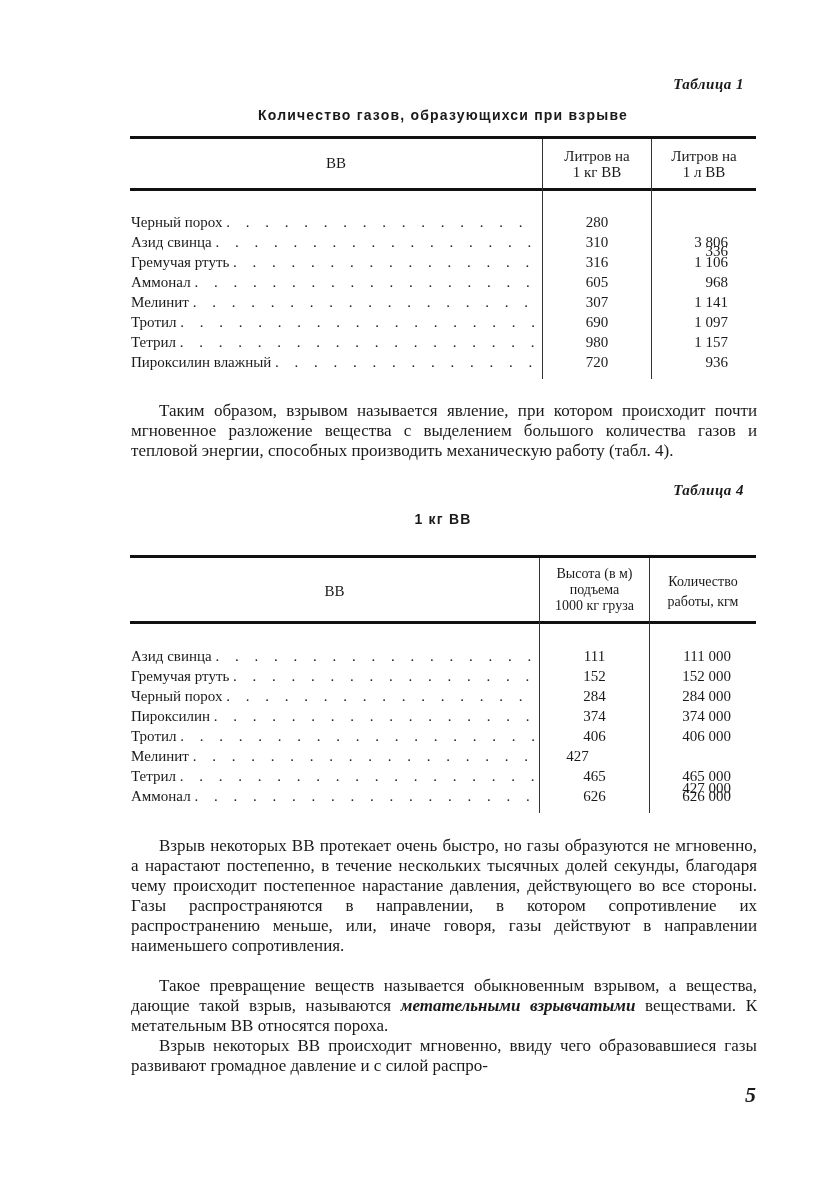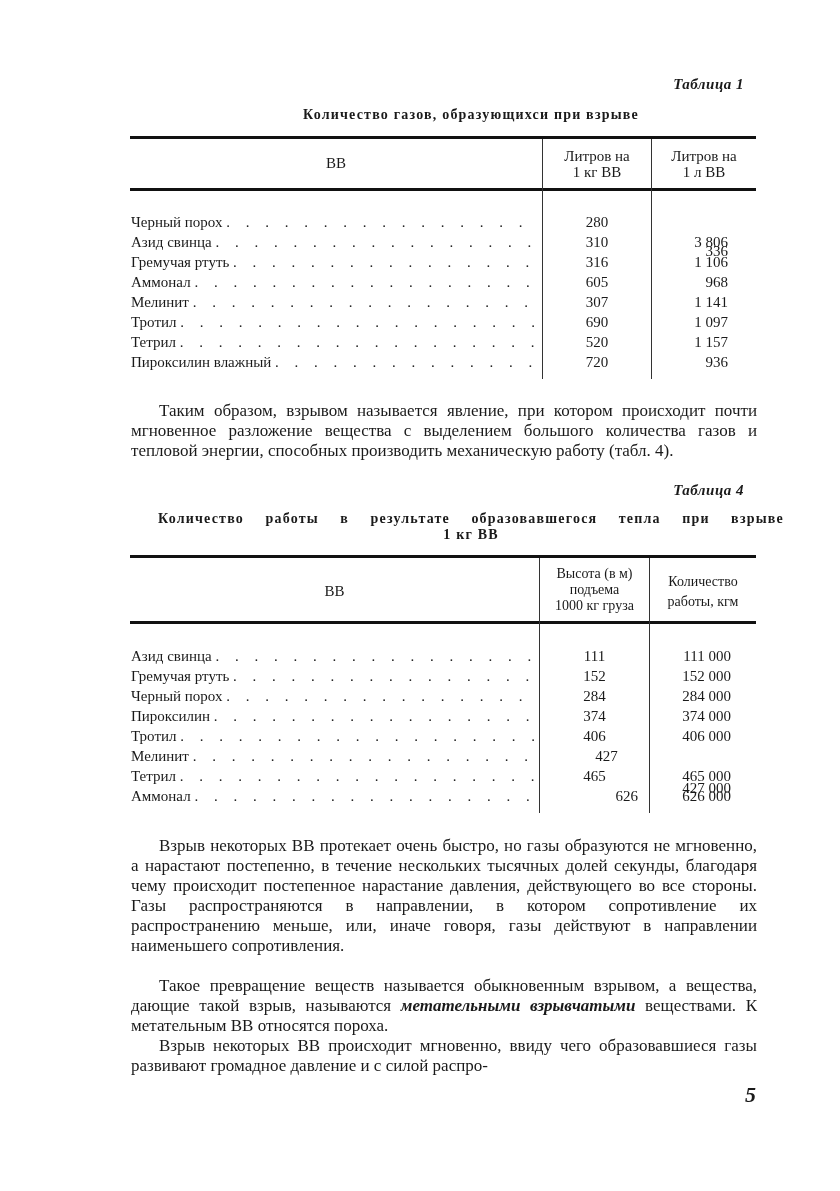--- a/index.html
+++ b/index.html
@@ -7,23 +7,23 @@
     width: 840px; height: 1191px; position: relative; overflow: hidden;
     font-family: "Liberation Serif", "DejaVu Serif", serif;
     color: #1a1a1a;
   }
   .abs { position: absolute; }
   .tabno {
     font-style: italic; font-weight: bold; font-size: 15px;
     right: 96px; text-align: right; letter-spacing: 0.5px;
   }
   .ttitle {
-    font-family: Liberation Serif, serif;
+    font-family: Liberation Sans, sans-serif;
     font-weight: bold; font-size: 14px; text-align: center;
-    left: 130px; width: 626px; letter-spacing: 1.2px; line-height: 16px; margin-left: 28px;
+    left: 130px; width: 626px; letter-spacing: 1.2px; line-height: 16px;
   }
   .rule { background: #111; left: 130px; width: 626px; height: 3px; }
   .vline { background: #333; width: 1px; }
   .hdr { font-size: 15px; text-align: center; line-height: 16px; }
   .row { left: 131px; width: 625px; height: 20px; font-size: 15px; line-height: 20px; }
   .row .name {
     position: absolute; left: 0; width: 405px; white-space: nowrap; overflow: hidden;
   }
   .row .name .dots { letter-spacing: 6px; color: #222; }
   .row .c1 { position: absolute; text-align: center; }
@@ -82,35 +82,34 @@
       <div class="c1" style="left: 412px; width: 108px;">307</div>
       <div class="c2" style="right: 28px;">1 141</div>
     </div>
     <div class="abs row" style="top: 312px;">
       <div class="name"><span>Тротил </span><span class="dots">. . . . . . . . . . . . . . . . . . . . . . . . . . . . . . . . . . . . . . . . </span></div>
       <div class="c1" style="left: 412px; width: 108px;">690</div>
       <div class="c2" style="right: 28px;">1 097</div>
     </div>
     <div class="abs row" style="top: 332px;">
       <div class="name"><span>Тетрил </span><span class="dots">. . . . . . . . . . . . . . . . . . . . . . . . . . . . . . . . . . . . . . . . </span></div>
-      <div class="c1" style="left: 412px; width: 108px;">520</div>
+      <div class="c1" style="left: 412px; width: 108px;">980</div>
       <div class="c2" style="right: 28px;">1 157</div>
     </div>
     <div class="abs row" style="top: 352px;">
       <div class="name"><span>Пироксилин влажный </span><span class="dots">. . . . . . . . . . . . . . . . . . . . . . . . . . . . . . . . . . . . . . . . </span></div>
       <div class="c1" style="left: 412px; width: 108px;">720</div>
       <div class="c2" style="right: 28px;">936</div>
     </div>
   </div>
 
 <div class="abs para" style="top:401px;">Таким образом, взрывом называется явление, при котором происходит почти мгновенное разложение вещества с выделением большого количества газов и тепловой энергии, способных производить механическую работу (табл. 4).</div>
 
 <div class="abs tabno" style="top:482px;">Таблица 4</div>
 <div class="abs ttitle" style="top:511px;">
-  <div style="text-align:justify; text-align-last:justify;">Количество работы в результате образовавшегося тепла при взрыве</div>
   <div>1 кг ВВ</div>
 </div>
 
 <div class="abs rule" style="top:555px;"></div>
 <div class="abs rule" style="top:621px;"></div>
 <div class="abs vline" style="left:539px; top:558px; height:255px;"></div>
 <div class="abs vline" style="left:649px; top:558px; height:255px;"></div>
 
 <div class="abs hdr" style="left:130px; width:409px; top:583px;">ВВ</div>
 <div class="abs hdr" style="left:540px; width:109px; top:566px; font-size:14px;">
@@ -144,31 +143,31 @@
       <div class="c1" style="left: 409px; width: 109px;">374</div>
       <div class="c2" style="right: 25px;">374 000</div>
     </div>
     <div class="abs row" style="top: 726px;">
       <div class="name"><span>Тротил </span><span class="dots">. . . . . . . . . . . . . . . . . . . . . . . . . . . . . . . . . . . . . . . . </span></div>
       <div class="c1" style="left: 409px; width: 109px;">406</div>
       <div class="c2" style="right: 25px;">406 000</div>
     </div>
     <div class="abs row" style="top: 746px;">
       <div class="name"><span>Мелинит </span><span class="dots">. . . . . . . . . . . . . . . . . . . . . . . . . . . . . . . . . . . . . . . . </span></div>
-      <div class="c1" style="left: 421px; width: 109px;">427</div>
+      <div class="c1" style="left: 392px; width: 109px;">427</div>
       <div class="c2" style="right: 25px; margin-top: 32px;">427 000</div>
     </div>
     <div class="abs row" style="top: 766px;">
       <div class="name"><span>Тетрил </span><span class="dots">. . . . . . . . . . . . . . . . . . . . . . . . . . . . . . . . . . . . . . . . </span></div>
       <div class="c1" style="left: 409px; width: 109px;">465</div>
       <div class="c2" style="right: 25px;">465 000</div>
     </div>
     <div class="abs row" style="top: 786px;">
       <div class="name"><span>Аммонал </span><span class="dots">. . . . . . . . . . . . . . . . . . . . . . . . . . . . . . . . . . . . . . . . </span></div>
-      <div class="c1" style="left: 398px; width: 109px; text-align: right;">626</div>
+      <div class="c1" style="left: 409px; width: 109px;">626</div>
       <div class="c2" style="right: 25px;">626 000</div>
     </div>
   </div>
 
 <div class="abs para" style="top:836px;">Взрыв некоторых ВВ протекает очень быстро, но газы образуются не мгновенно, а нарастают постепенно, в течение нескольких тысячных долей секунды, благодаря чему происходит постепенное нарастание давления, действующего во все стороны. Газы распространяются в направлении, в котором сопротивление их распространению меньше, или, иначе говоря, газы действуют в направлении наименьшего сопротивления.</div>
 <div class="abs para" style="top:976px;"><span>Такое превращение веществ называется обыкновенным взрывом, а вещества, дающие такой взрыв, называются </span><i>метательными взрывчатыми</i><span> веществами. К метательным ВВ относятся пороха.</span></div>
 <div class="abs para" style="top:1036px;">Взрыв некоторых ВВ происходит мгновенно, ввиду чего образовавшиеся газы развивают громадное давление и с силой распро-</div>
 
 <div class="abs pageno" style="top:1082px;">5</div>
 

